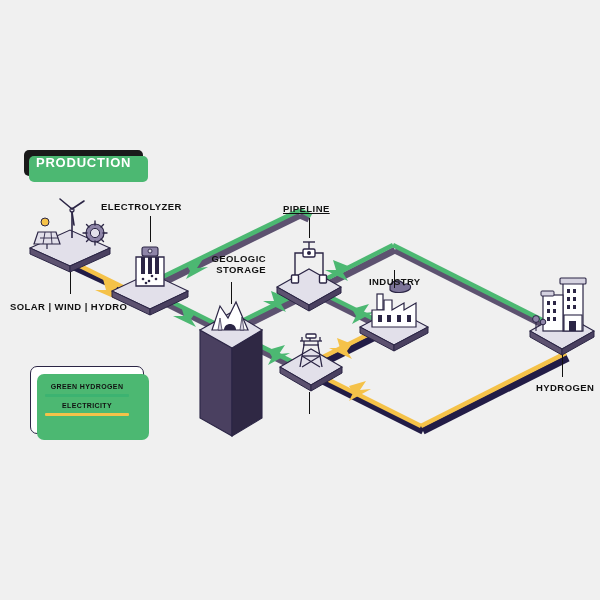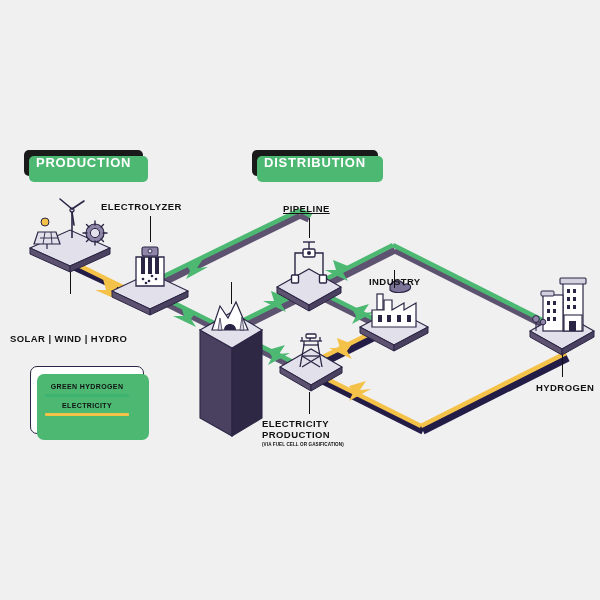--- a/index.html
+++ b/index.html
@@ -32,21 +32,21 @@
     background:#4cb872;
     border-radius:5px;
     z-index:-1;
   }
   .nodelabel{
     position:absolute;
     font-size:9.5px;
     font-weight:bold;
     letter-spacing:0.045em;
     color:#111111;
-    text-align:left;
+    text-align:right;
     line-height:1.18;
     white-space:nowrap;
     z-index:26;
   }
   .nodelabel.wrap{white-space:normal;}
   .sublabel{
     display:block;
     font-size:4.6px;
     letter-spacing:0.02em;
     margin-top:2px;
@@ -313,45 +313,41 @@
         <circle cx="536" cy="319" r="3.4" fill="#8e85a8" stroke="#2b2545" stroke-width="1"></circle>
         <line x1="536" y1="322" x2="536" y2="331" stroke="#2b2545" stroke-width="1.1"></line>
         <circle cx="543" cy="322" r="2.8" fill="#8e85a8" stroke="#2b2545" stroke-width="1"></circle>
       </g>
     </g>
   </svg>
 
   <div class="badge" style="left:24px;top:150px;">
     <span>PRODUCTION</span>
   </div>
-  <div class="badge" style="left:252px;top:150px;">
-    <span>DISTRIBUTION</span>
-  </div>
-
-  <div class="nodelabel" style="left:10px;top:301px;margin-top:32px;">SOLAR | WIND | HYDRO</div>
+
+  <div class="nodelabel" style="left:10px;top:301px;">SOLAR | WIND | HYDRO</div>
   <div class="leaderline" style="left:70px;top:272px;height:22px;"></div>
 
   <div class="nodelabel" style="left:101px;top:201px;">ELECTROLYZER</div>
   <div class="leaderline" style="left:150px;top:216px;height:26px;"></div>
 
+  <div class="nodelabel wrap" style="left:194px;top:253px;width:72px;">
+    <span>GEOLOGIC STORAGE</span>
+  </div>
   <div class="leaderline" style="left:231px;top:282px;height:22px;"></div>
 
   <div class="nodelabel" style="left:283px;top:203px;text-decoration:underline;">PIPELINE</div>
   <div class="leaderline" style="left:309px;top:218px;height:20px;"></div>
 
   <div class="nodelabel" style="left:369px;top:255px;margin-top:21px;">INDUSTRY</div>
   <div class="leaderline" style="left:394px;top:270px;height:18px;"></div>
 
   <div class="nodelabel" style="left:536px;top:382px;">HYDROGEN</div>
   <div class="leaderline" style="left:562px;top:355px;height:22px;"></div>
 
-  <div class="nodelabel wrap" style="left:262px;top:418px;width:94px;">
-    <span>ELECTRICITY PRODUCTION</span>
-    <span class="sublabel">(VIA FUEL CELL OR GASIFICATION)</span>
-  </div>
   <div class="leaderline" style="left:309px;top:392px;height:22px;"></div>
 
   <div class="legend" style="left:30px;top:366px;width:114px;height:68px;">
     <div class="legend-row">
       <span class="legend-text">GREEN HYDROGEN</span>
       <span class="legend-bar" style="background:#3cb371;"></span>
     </div>
     <div class="legend-row">
       <span class="legend-text">ELECTRICITY</span>
       <span class="legend-bar" style="background:#f5c249;"></span>

